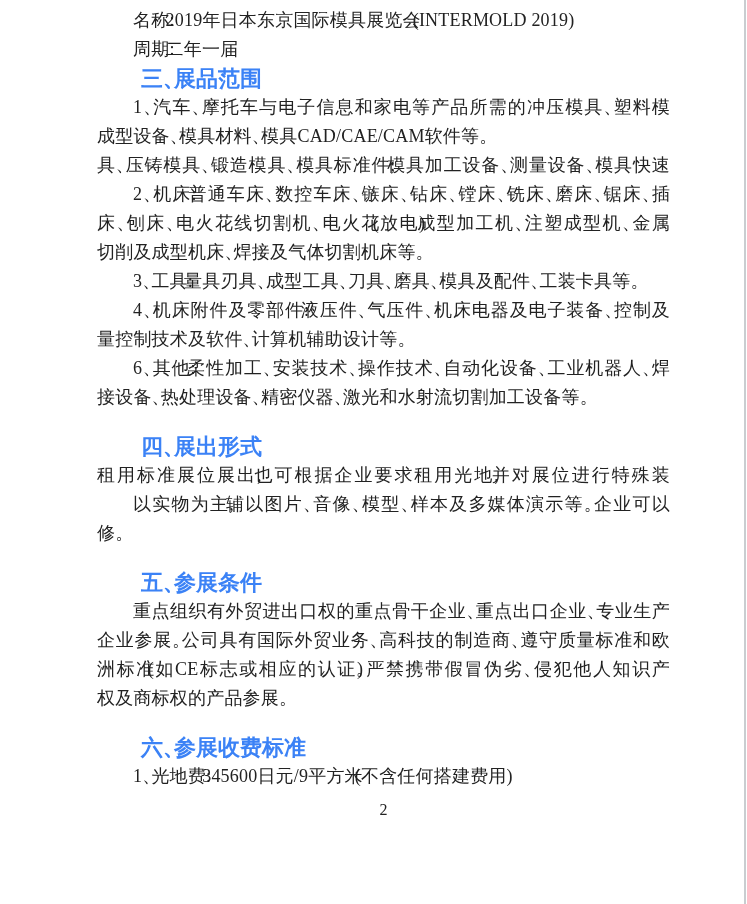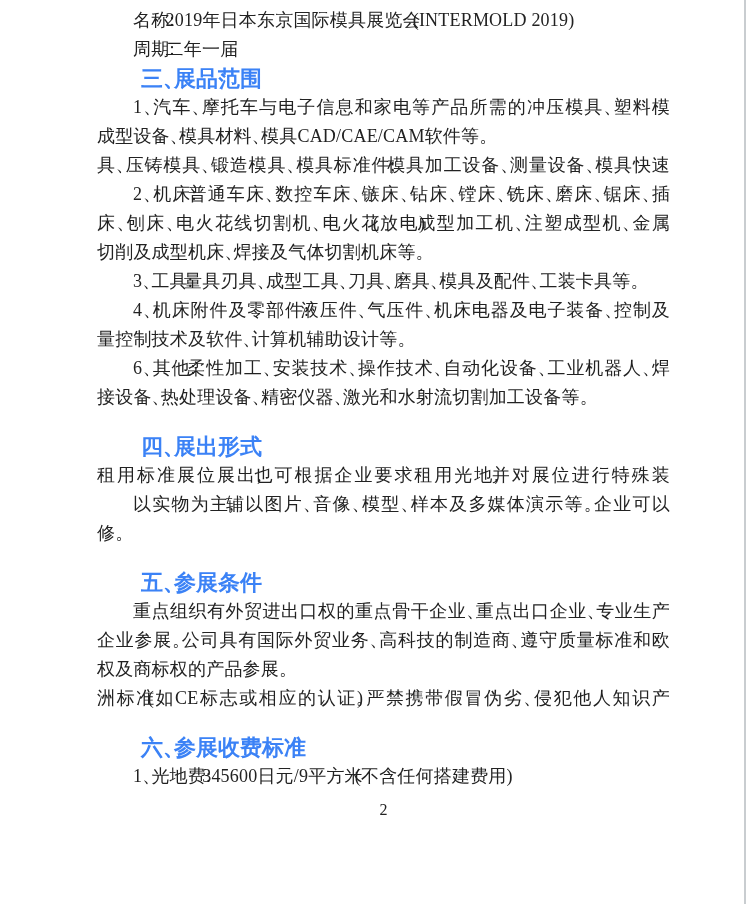--- a/index.html
+++ b/index.html
@@ -86,20 +86,20 @@
       <div class="line">量控制技术及软件<span class="pc">、</span>计算机辅助设计等<span class="pc">。</span></div>
       <div class="line indent fill">6<span class="pc">、</span>其他<span class="pc">:</span>柔性加工<span class="pc">、</span>安装技术<span class="pc">、</span>操作技术<span class="pc">、</span>自动化设备<span class="pc">、</span>工业机器人<span class="pc">、</span>焊</div>
       <div class="line">接设备<span class="pc">、</span>热处理设备<span class="pc">、</span>精密仪器<span class="pc">、</span>激光和水射流切割加工设备等<span class="pc">。</span></div>
       <div class="heading gap">四<span class="pc">、</span>展出形式</div>
       <div class="line fill">租用标准展位展出<span class="pc">,</span>也可根据企业要求租用光地<span class="pc">,</span>并对展位进行特殊装</div>
       <div class="line indent fill">以实物为主<span class="pc">,</span>辅以图片<span class="pc">、</span>音像<span class="pc">、</span>模型<span class="pc">、</span>样本及多媒体演示等<span class="pc">。</span>企业可以</div>
       <div class="line">修<span class="pc">。</span></div>
       <div class="heading gap">五<span class="pc">、</span>参展条件</div>
       <div class="line indent fill">重点组织有外贸进出口权的重点骨干企业<span class="pc">、</span>重点出口企业<span class="pc">、</span>专业生产</div>
       <div class="line fill">企业参展<span class="pc">。</span>公司具有国际外贸业务<span class="pc">、</span>高科技的制造商<span class="pc">、</span>遵守质量标准和欧</div>
+      <div class="line fill">洲标准<span class="po">(</span>如CE标志或相应的认证<span class="pc">)</span><span class="pc">。</span>严禁携带假冒伪劣<span class="pc">、</span>侵犯他人知识产</div>
       <div class="line">权及商标权的产品参展<span class="pc">。</span></div>
-      <div class="line fill">洲标准<span class="po">(</span>如CE标志或相应的认证<span class="pc">)</span><span class="pc">。</span>严禁携带假冒伪劣<span class="pc">、</span>侵犯他人知识产</div>
       <div class="heading gap">六<span class="pc">、</span>参展收费标准</div>
       <div class="line indent">1<span class="pc">、</span>光地费<span class="pc">:</span>345600日元/9平方米<span class="po">(</span>不含任何搭建费用<span class="pc">)</span></div>
     </div>
   <div class="page-number">2</div>
   <div class="scan-edge"></div>
 </div>
 
 </body></html>

